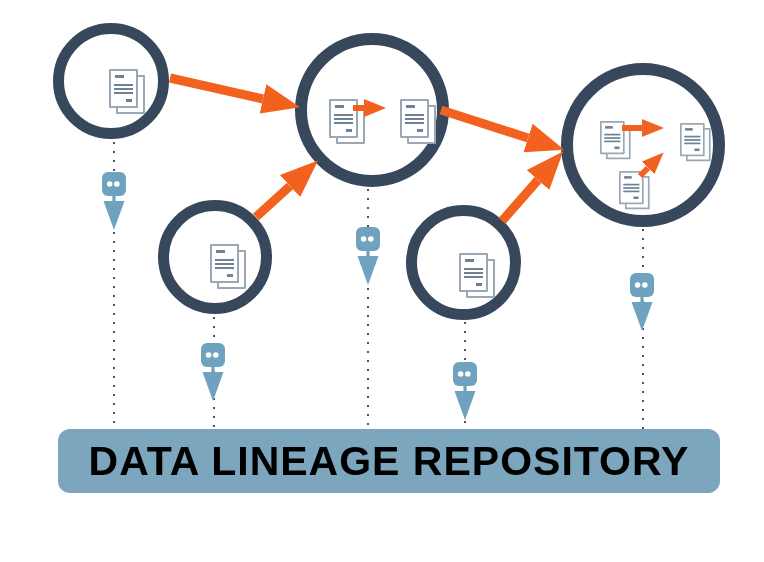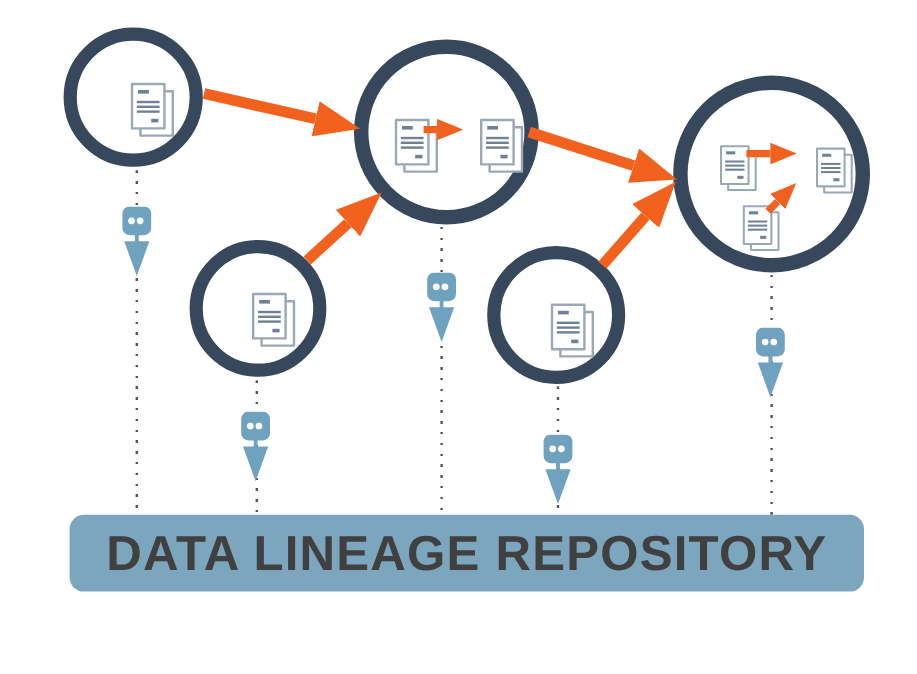--- a/index.html
+++ b/index.html
@@ -36,21 +36,21 @@
   #arrows { position:absolute; left:0; top:0; pointer-events:none; }
   
   .connector { position:absolute; width:28px; height:60px; }
   
   .repo-bar {
     position:absolute; left:58px; top:429px; width:662px; height:64px;
     background:#7BA6BE; border-radius:12px;
     display:flex; align-items:center; justify-content:center;
   }
   .repo-bar span {
-    color:#404040; font-weight:bold; font-size:41px; letter-spacing:1px;
+    color:#000000; font-weight:bold; font-size:41px; letter-spacing:1px;
     white-space:nowrap;
   }
 </style>
 </head>
 <body>
 
 <div id="canvas">
 
   <div class="dotline" style="left:113px;top:142px;height:287px"></div>
   <div class="dotline" style="left:213px;top:317px;height:112px"></div>

